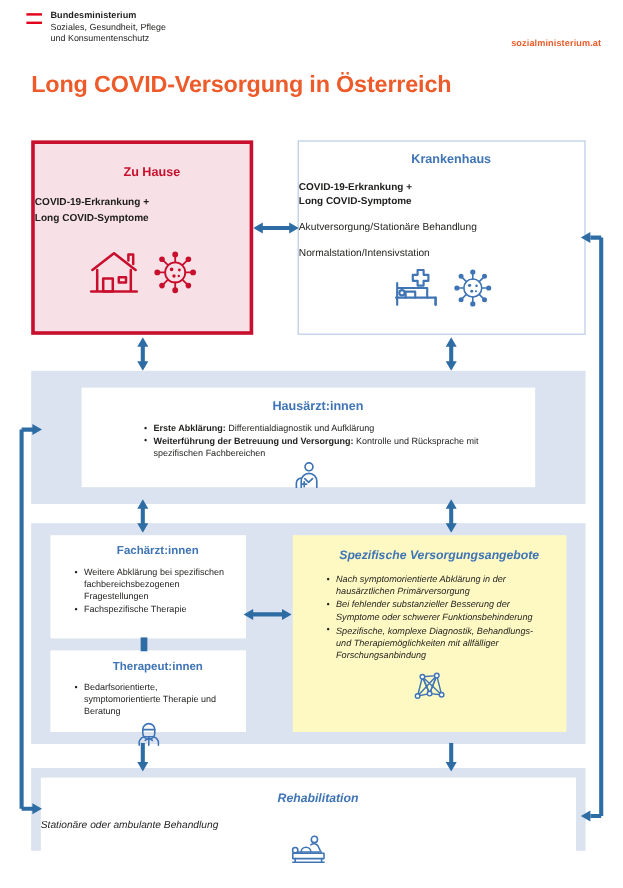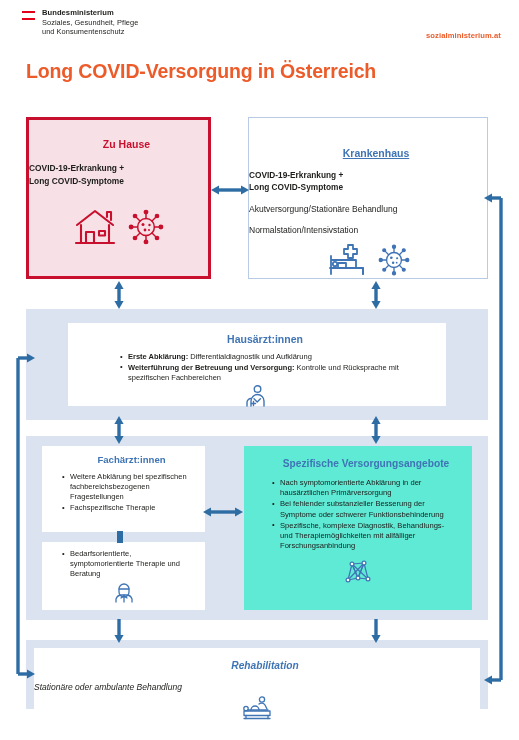--- a/index.html
+++ b/index.html
@@ -32,42 +32,42 @@
 
   
   .zuhause{left:26px;top:117px;width:185px;height:162px;
     background:#f7e1e6;border:3px solid #c8102e;}
   .zuhause .box-title{color:#c8102e;font-size:10.5px;margin-top:18px;}
   .zuhause .box-sub{color:#1d1d1b;font-size:8.4px;line-height:12.5px;margin-top:12px;font-weight:bold;}
 
   
   .krankenhaus{left:248px;top:117px;width:240px;height:162px;
     background:#ffffff;border:1.5px solid #b8cbe4;}
-  .krankenhaus .box-title{color:#3f74b5;font-size:10.5px;margin-top:29px;text-decoration:underline;}
+  .krankenhaus .box-title{color:#3f74b5;font-size:10.5px;margin-top:9px;}
   .krankenhaus .box-sub{color:#1d1d1b;font-size:8.3px;line-height:12.4px;margin-top:10px;font-weight:bold;}
   .krankenhaus .box-sub.reg{font-weight:normal;font-size:8.5px;margin-top:9px;}
 
   
   .band{position:absolute;box-sizing:border-box;background:#dbe3f0;}
   .band-haus{left:26px;top:309px;width:462px;height:111px;}
   .inner-haus{position:absolute;left:42px;top:14px;width:378px;height:83px;background:#fff;}
   .inner-haus .box-title{color:#3f74b5;font-size:10.5px;margin-top:10px;}
 
   .bullets{margin:7px 0 0 0;padding:0;list-style:none;}
   .bullets li{position:relative;font-size:7.5px;line-height:10.2px;color:#1d1d1b;padding-left:8px;margin-bottom:.5px;}
   .bullets li:before{content:"\2022";position:absolute;left:0;top:-.5px;color:#1d1d1b;font-size:7.5px;}
   .bullets b{font-weight:bold;}
 
   
   .band-mid{left:26px;top:436px;width:462px;height:184px;}
   .facharzt{left:16px;top:10px;width:163px;height:86px;background:#fff;position:absolute;box-sizing:border-box;}
   .facharzt .box-title{color:#3f74b5;font-size:9.6px;margin-top:8px;}
   .therapeut{left:16px;top:106px;width:163px;height:68px;background:#fff;position:absolute;box-sizing:border-box;}
   .therapeut .box-title{color:#3f74b5;font-size:9.6px;margin-top:8px;}
-  .spezifisch{left:218px;top:10px;width:228px;height:164px;background:#5eead4;position:absolute;box-sizing:border-box;}
+  .spezifisch{left:218px;top:10px;width:228px;height:164px;background:#fef9c3;position:absolute;box-sizing:border-box;font-style:italic;}
   .spezifisch .box-title{color:#3f74b5;font-size:10.2px;margin-top:12px;}
   .spezifisch .bullets{margin-top:9px;}
   .spezifisch .bullets li{font-size:7.6px;line-height:10.4px;}
 
   .pad-l{padding:0 10px 0 14px;}
   .pad-s{padding:0 14px 0 20px;}
 
   
   .band-reha{left:26px;top:640px;width:462px;height:69px;font-style:italic;}
   .inner-reha{position:absolute;left:8px;top:8px;width:446px;height:76px;background:#fff;}
@@ -238,20 +238,21 @@
 
     <div class="facharzt">
       <div class="box-title">Fachärzt:innen</div>
       <ul class="bullets pad-s">
         <li>Weitere Abklärung bei spezifischen fachbereichsbezogenen Fragestellungen</li>
         <li>Fachspezifische Therapie</li>
       </ul>
     </div>
 
     <div class="therapeut">
+      <div class="box-title">Therapeut:innen</div>
       <ul class="bullets pad-s">
         <li>Bedarfsorientierte, symptomorientierte Therapie und Beratung</li>
       </ul>
       <div style="margin-top:2px;">
         <span>
           <svg class="icon" width="26" height="22" viewBox="0 0 26 22">
             <g fill="none" stroke="#3f74b5" stroke-width="1.3" stroke-linecap="round" stroke-linejoin="round">
               <path d="M8 7 a5 5 0 0 1 10 0 v3 a5 5 0 0 1 -10 0 z"></path>
               <path d="M8 7 h10"></path>
               <path d="M5 20 v-3 a6 6 0 0 1 6 -4 h4 a6 6 0 0 1 6 4 v3"></path>

